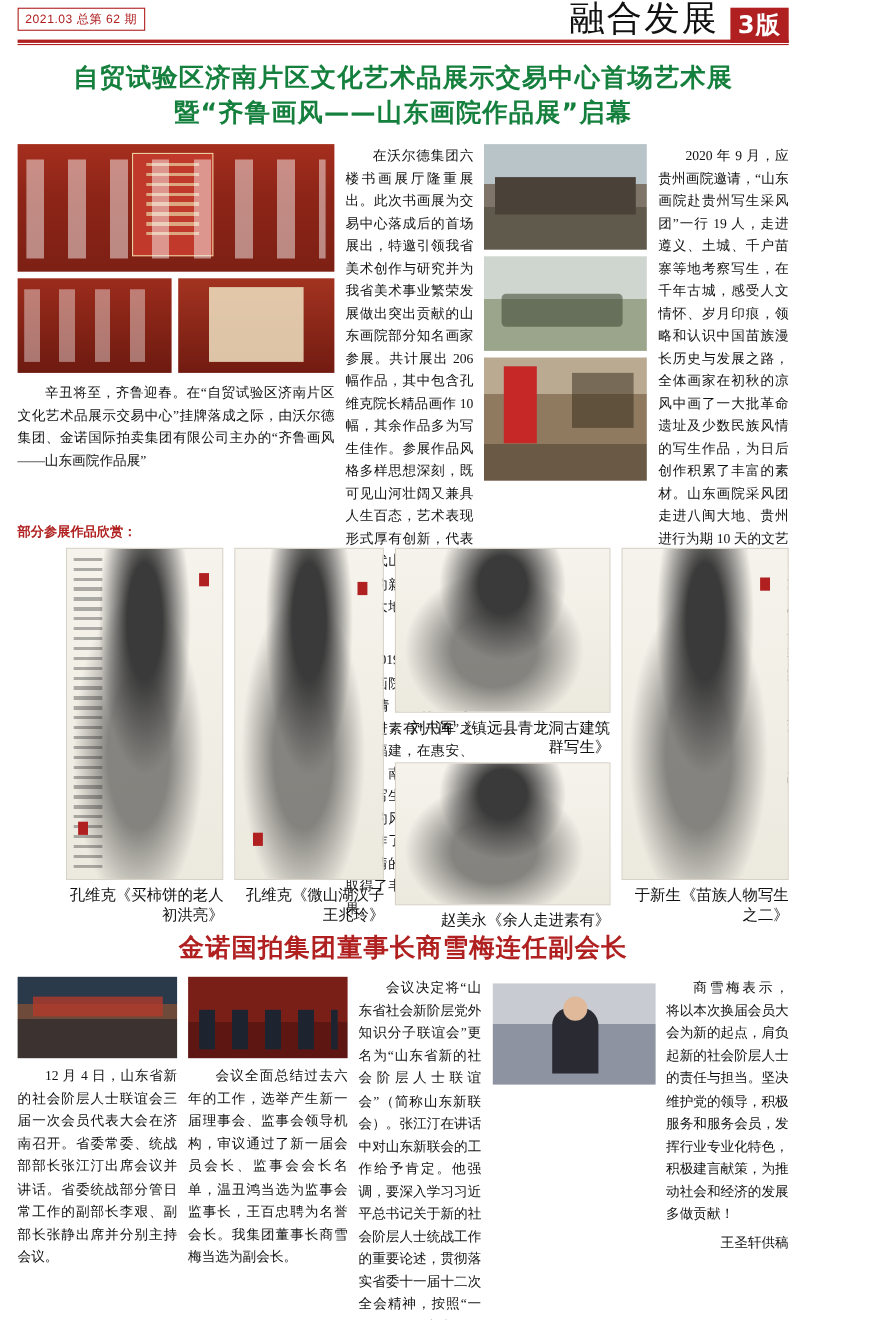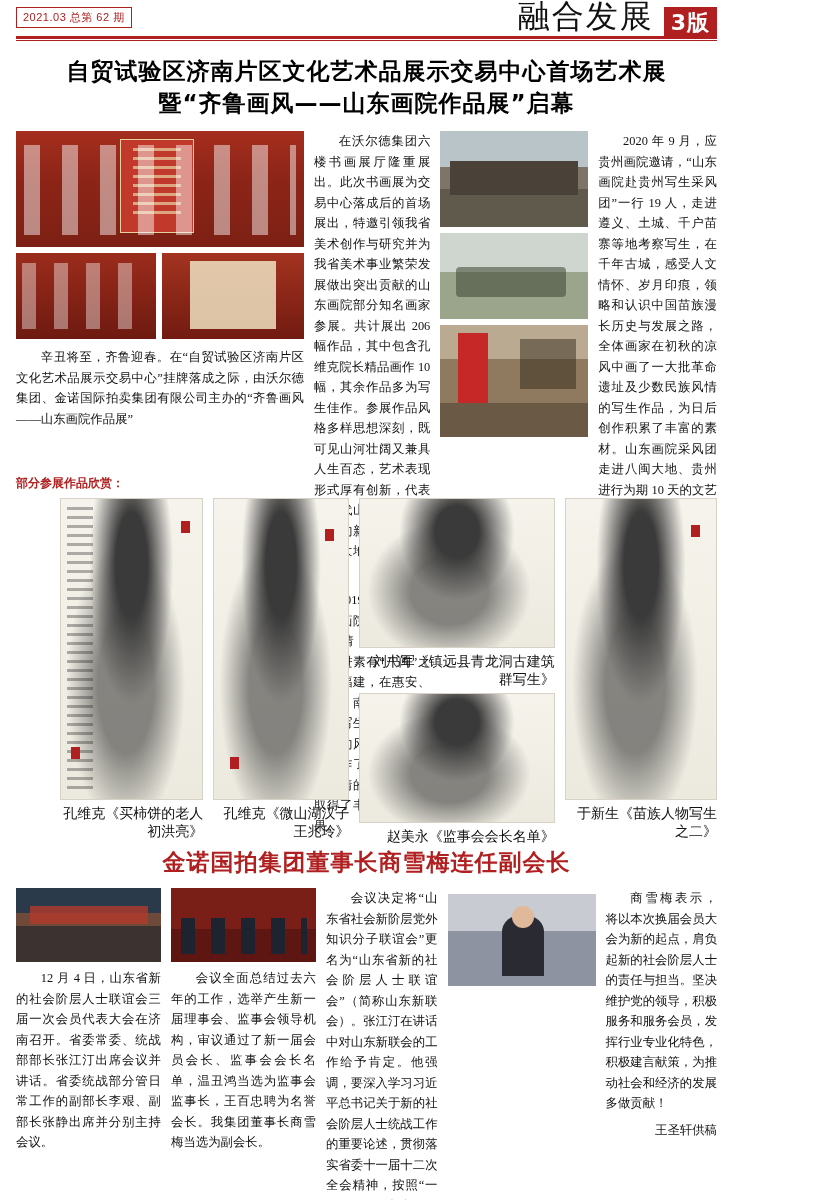--- a/index.html
+++ b/index.html
@@ -43,21 +43,21 @@
     padding:1px 7px;
     letter-spacing:1px;
     font-family:"DejaVu Sans","Liberation Sans",sans-serif;
   }
   .rule-red{height:3px;background:#b02020;margin:2px 0 0 0;}
   .rule-red.thin{height:1px;margin-top:1px;}
 
   
   .headline{
     text-align:center;
-    color:#000000;
+    color:#15803d;
     font-weight:bold;
     letter-spacing:1px;
     font-family:"DejaVu Sans","Liberation Sans",sans-serif;
   }
   .headline .l1{font-size:23px;line-height:32px;margin-top:14px;}
   .headline .l2{font-size:23px;line-height:32px;}
 
   
   .art1{
     display:flex;
@@ -297,21 +297,21 @@
         <div class="seal" style="right:14px;top:30px;"></div>
         <div class="seal" style="left:16px;bottom:30px;"></div>
       </div>
       <div class="cap">孔维克《微山湖汉子王兆玲》</div>
     </div>
 
     <div class="work w3">
       <div class="frame ink-a top"></div>
       <div class="cap">刘书军《镇远县青龙洞古建筑群写生》</div>
       <div class="frame ink-a bot"></div>
-      <div class="cap">赵美永《监事会会长名单》</div>
+      <div class="cap">赵美永《余人走进素有》</div>
     </div>
 
     <div class="work w4">
       <div class="frame ink-a">
         <div class="seal" style="right:16px;top:26px;"></div>
       </div>
       <div class="cap">于新生《苗族人物写生之二》</div>
     </div>
   </div>
 

